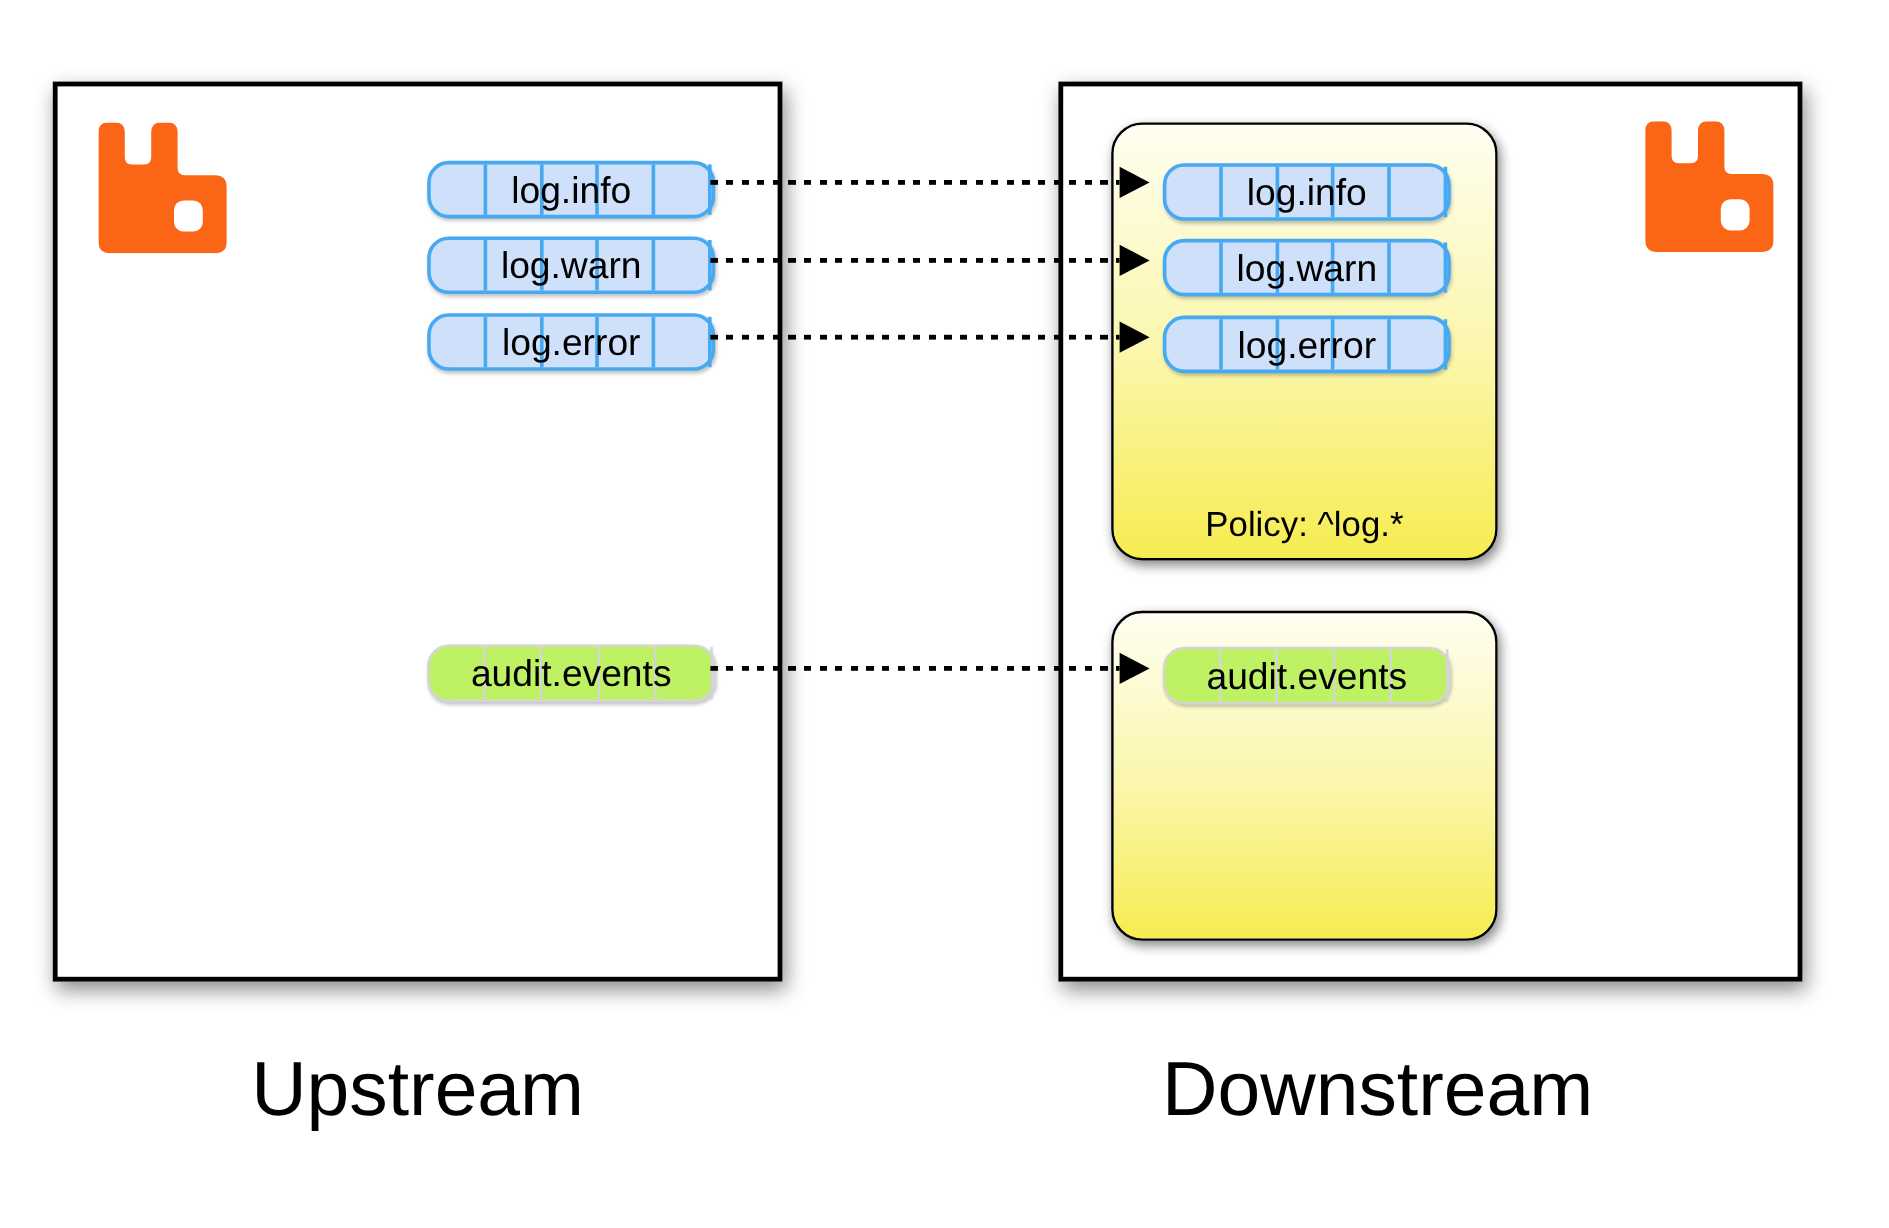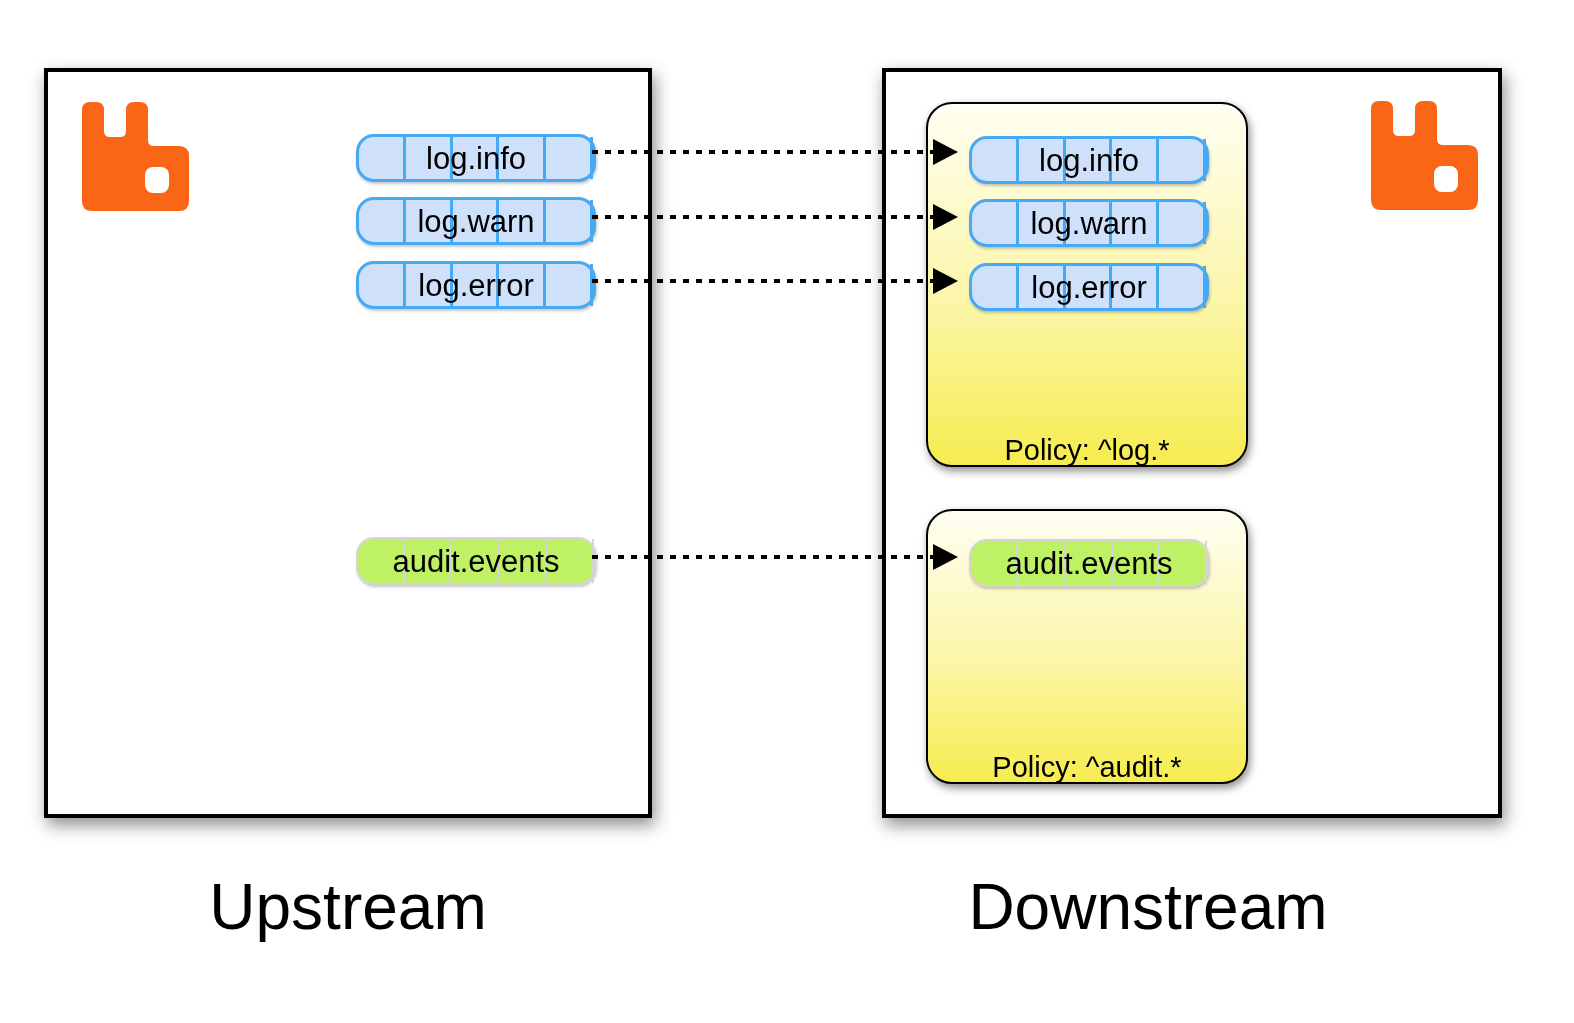--- a/index.html
+++ b/index.html
@@ -43,21 +43,21 @@
   
   .policy{
     position:absolute;left:40px;width:322px;box-sizing:border-box;
     border:2.5px solid #000;border-radius:26px;
     background:linear-gradient(to bottom,#FFFEF2 0%,#FBF6A8 55%,#F6EC50 100%);
     box-shadow:2px 4px 9px rgba(0,0,0,0.45);
   }
   .policy.log{top:30px;height:365px;}
   .policy.audit{top:437px;height:275px;}
   .policy .plabel{
-    position:absolute;left:0;right:0;bottom:0;text-align:center;
+    position:absolute;left:0;right:0;bottom:12px;text-align:center;
     font-size:29px;line-height:1;white-space:nowrap;
   }
   
   .q-d-1{left:41px;top:32px;}
   .q-d-2{left:41px;top:95px;}
   .q-d-3{left:41px;top:159px;}
   .q-d-a{left:41px;top:28px;}
   
   .link{
     position:absolute;left:592px;width:341px;height:4px;z-index:5;
@@ -158,21 +158,20 @@
 
     <div class="policy audit">
       <div class="queue gray q-d-a">
         <span class="cell"></span>
           <span class="cell"></span>
           <span class="cell"></span>
           <span class="cell"></span>
           <span class="cell"></span>
         <span class="qlabel">audit.events</span>
       </div>
-      <div class="plabel">Policy: ^audit.*</div>
     </div>
   </div>
 
   <div class="link r1"></div>
   <div class="link r2"></div>
   <div class="link r3"></div>
   <div class="link r4"></div>
   <div class="arrow r1"></div>
   <div class="arrow r2"></div>
   <div class="arrow r3"></div>

